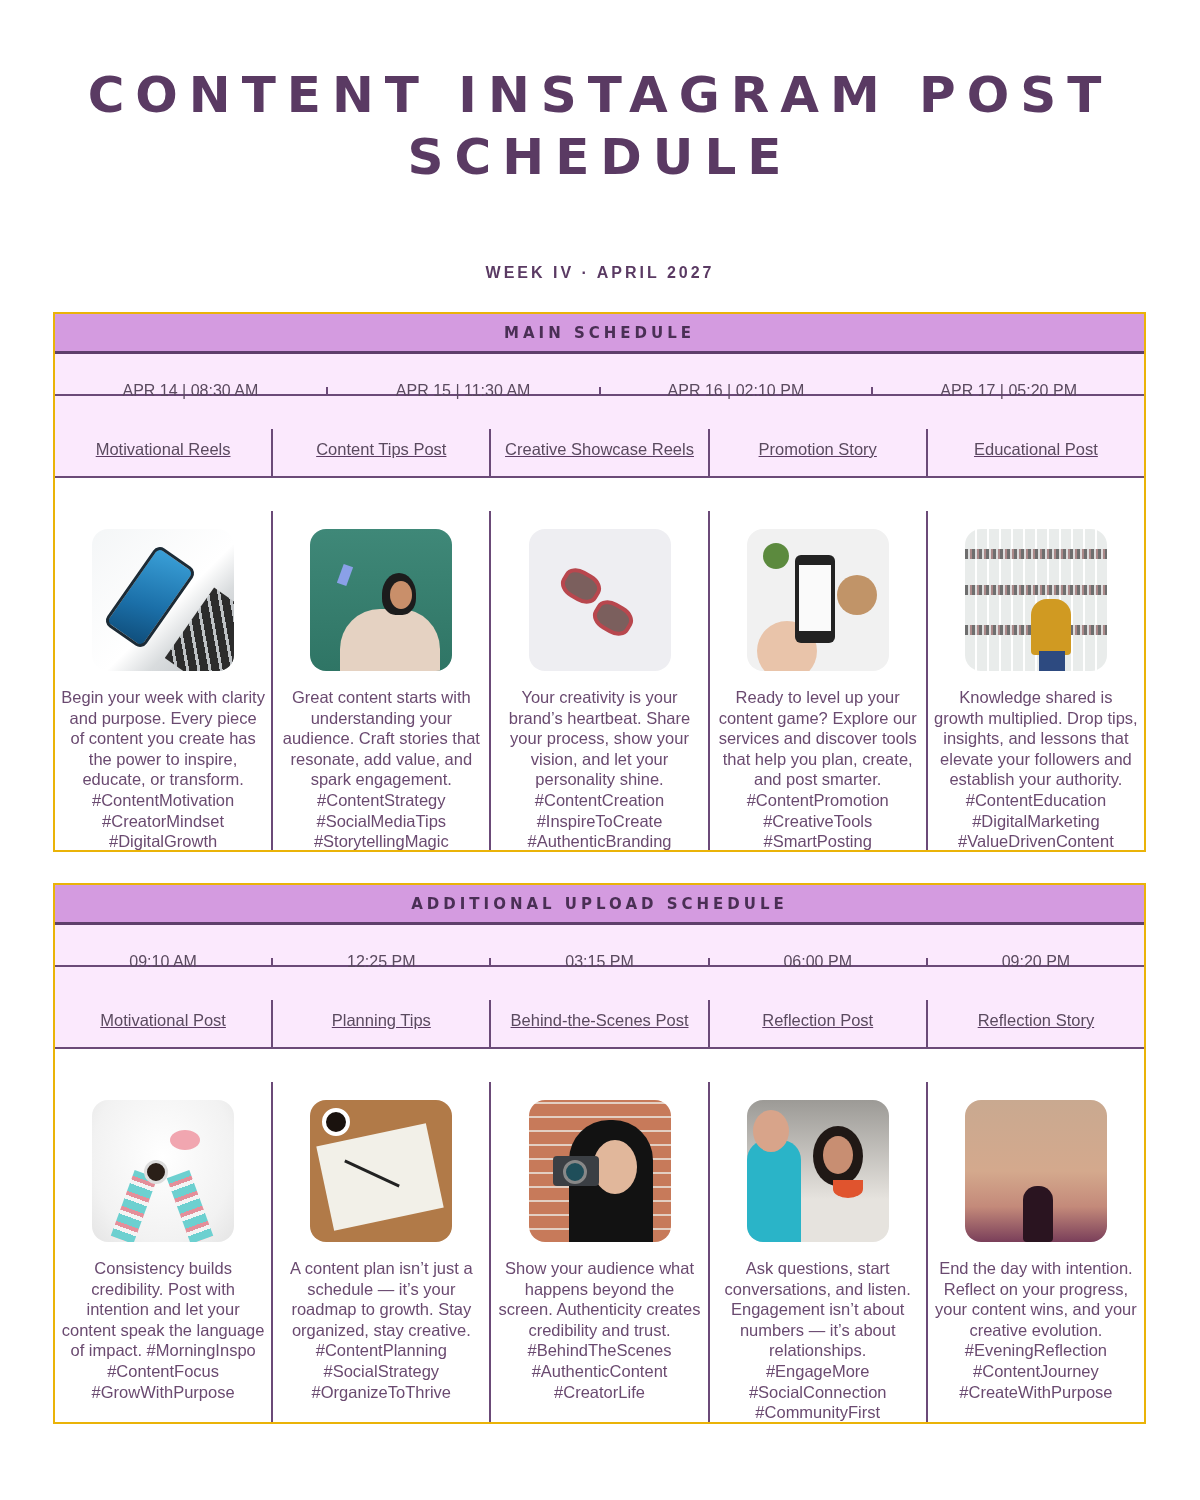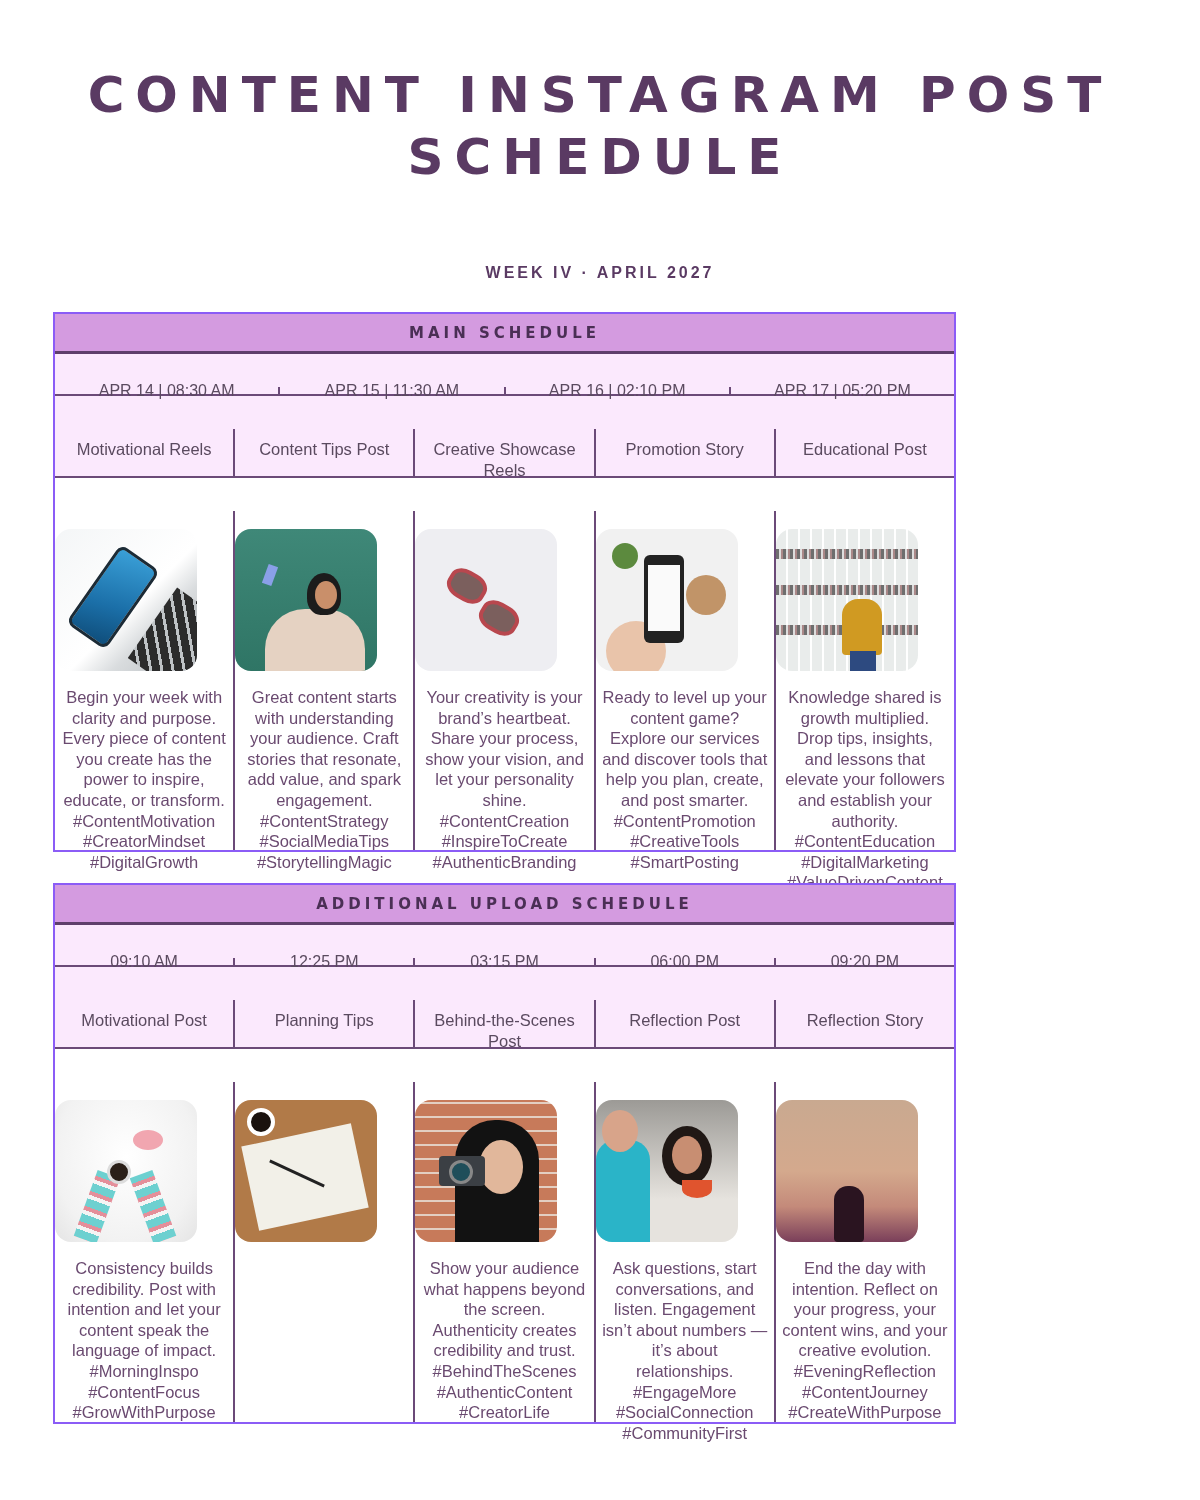--- a/index.html
+++ b/index.html
@@ -12,48 +12,48 @@
     font-size: 50px; letter-spacing: 11px; line-height: 62px; color: #5a3a63;
   }
   .title .line2 { display: block; }
   .subtitle {
     position: absolute; left: 0; top: 264px; width: 1200px; text-align: center;
     font-family: Liberation Sans, sans-serif; font-weight: bold; font-size: 16px;
     letter-spacing: 3px; color: #5a3a63;
   }
 
   .sched {
-    position: absolute; left: 53px; width: 903px;
-    border: 2px solid #8b5cf6;
+    position: absolute; left: 53px; width: 1093px;
+    border: 2px solid #eab308;
   }
   .sched.main { top: 312px; }
   .sched.extra { top: 883px; }
 
   .sched-header {
     height: 40px; background: #d49be0; border-bottom: 3px solid #5e3f6b;
     display: flex; align-items: center; justify-content: center;
     font-family: "DejaVu Sans", sans-serif; font-weight: bold; font-size: 15px;
     letter-spacing: 4px; color: #4a2f55;
   }
   .row { display: flex; }
   .cell {
     flex: 1 1 0; border-right: 2px solid #6b4a78; text-align: center; margin-top: 33px;
   }
   .cell:last-child { border-right: none; }
 
   .row.time { height: 42px; background: #fbe9fd; border-bottom: 2px solid #6b4a78; }
   .row.time .cell { display: flex; align-items: center; justify-content: center; font-size: 16px; color: #5a4a5f; }
 
-  .row.ttl { height: 82px; background: #fbe9fd; border-bottom: 2px solid #6b4a78; }
+  .row.ttl { height: 82px; background: #fbe9fd; border-bottom: 2px solid #6b4a78; text-decoration: underline; }
   .row.ttl .cell { padding: 10px 12px 0; font-size: 16.5px; line-height: 21px; color: #5a4a5f; }
 
   .row.body { background: #ffffff; }
   .sched.main .row.body { height: 372px; }
   .sched.extra .row.body { height: 373px; }
-  .row.body .cell { display: flex; flex-direction: column; align-items: flex-start; padding-top: 18px; }
+  .row.body .cell { display: flex; flex-direction: column; align-items: center; padding-top: 18px; }
 
   .thumb {
     width: 142px; height: 142px; border-radius: 16px; overflow: hidden; position: relative;
     flex: 0 0 auto;
   }
   .desc {
     margin-top: 16px; padding: 0 6px; font-size: 16.5px; line-height: 20.6px; color: #6a4a70;
   }
 
   
@@ -215,20 +215,21 @@
           <div class="mug"></div>
         </div>
       <div class="desc">Consistency builds credibility. Post with intention and let your content speak the language of impact. #MorningInspo #ContentFocus #GrowWithPurpose</div>
     </div>
     <div class="cell">
       <div class="thumb img-notebook" title="open-notebook-with-pencil">
           <div class="book"></div>
           <div class="pencil"></div>
           <div class="cup"></div>
         </div>
+      <div class="desc">A content plan isn’t just a schedule — it’s your roadmap to growth. Stay organized, stay creative. #ContentPlanning #SocialStrategy #OrganizeToThrive</div>
     </div>
     <div class="cell">
       <div class="thumb img-camera" title="woman-with-camera">
           <div class="hijab"></div>
           <div class="face"></div>
           <div class="cam"></div>
           <div class="lens"></div>
         </div>
       <div class="desc">Show your audience what happens beyond the screen. Authenticity creates credibility and trust. #BehindTheScenes #AuthenticContent #CreatorLife</div>
     </div>

